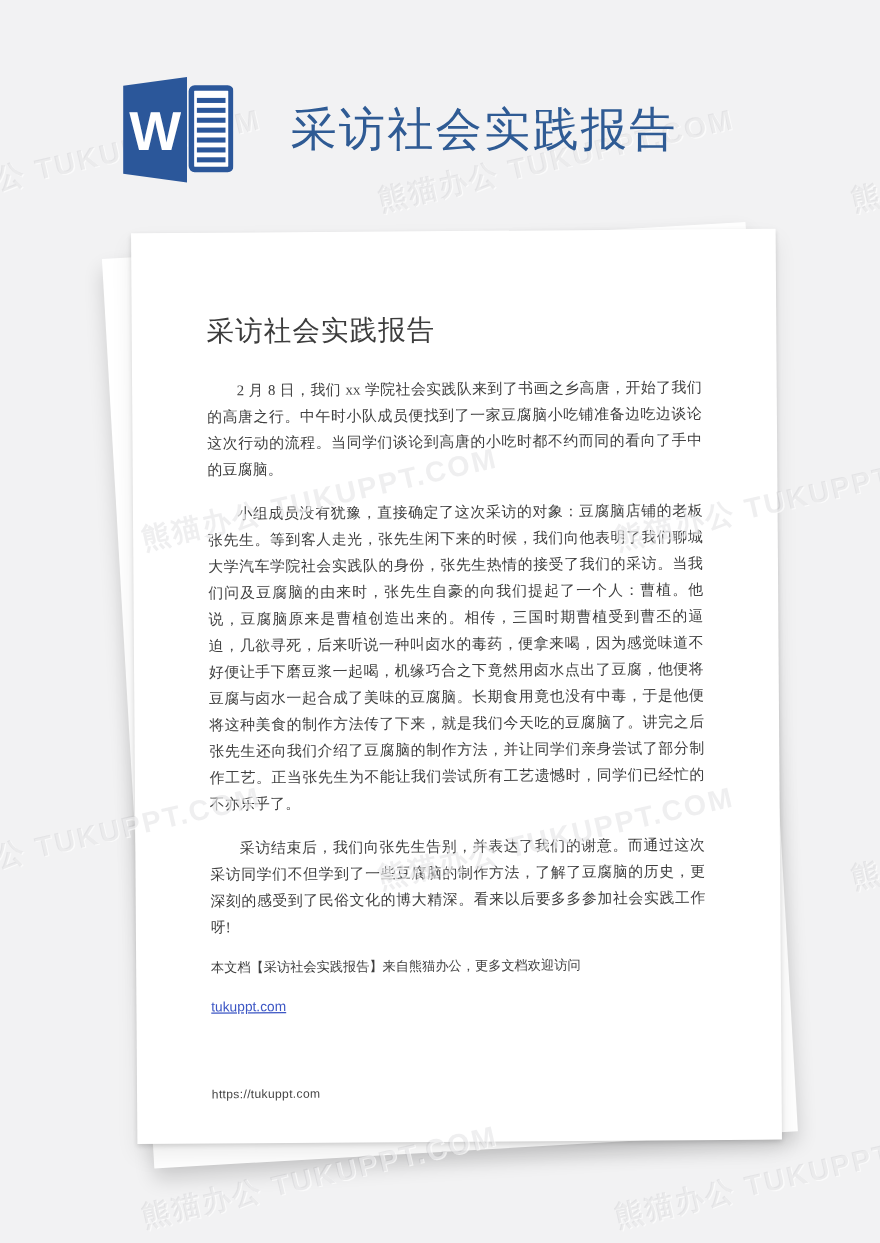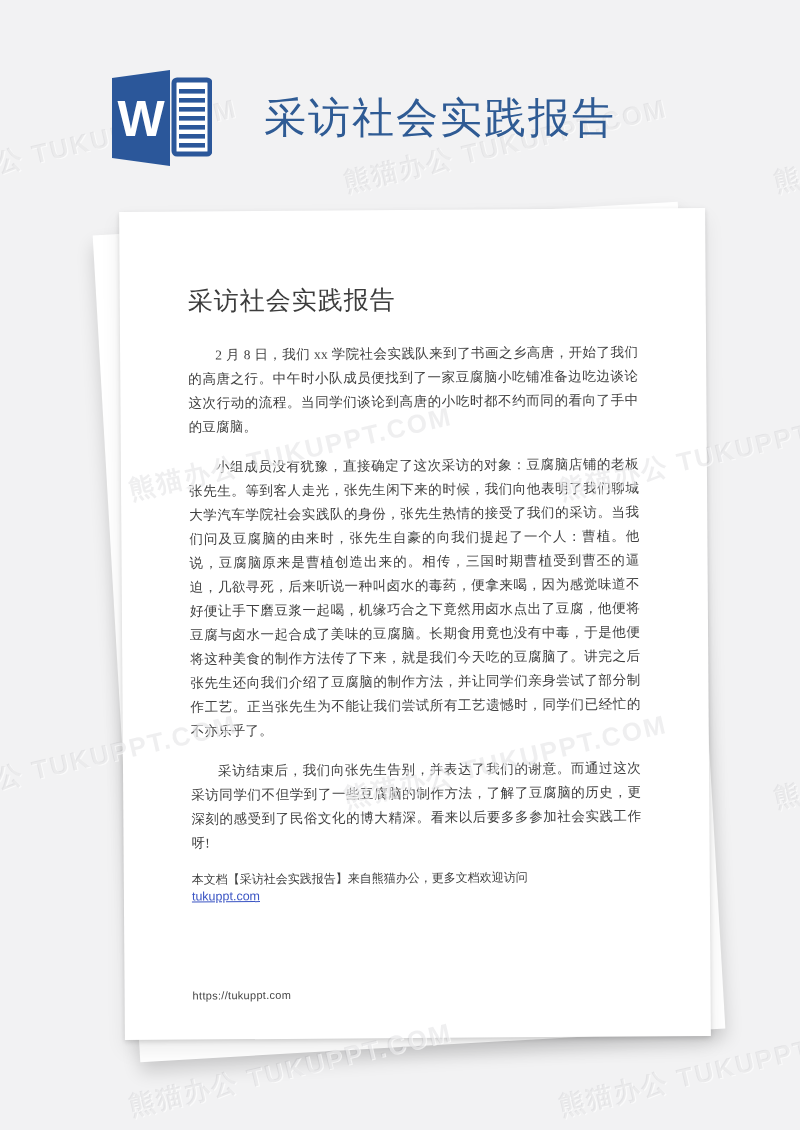--- a/index.html
+++ b/index.html
@@ -89,21 +89,21 @@
   }
   #source-note{
     margin-top:14px;
     font-size:12px;
     line-height:17px;
     color:#3f3f3f;
     font-family:"Liberation Serif","DejaVu Serif",serif;
   }
   #source-link{
     display:inline-block;
-    margin-top:0;
+    margin-top:19px;
     font-size:12.5px;
     color:#3b55c4;
     text-decoration:underline;
     font-family:"Liberation Sans", sans-serif;
     cursor:pointer;
   }
   #page-url{
     position:absolute;
     left:68px;bottom:38px;
     font-size:11px;

